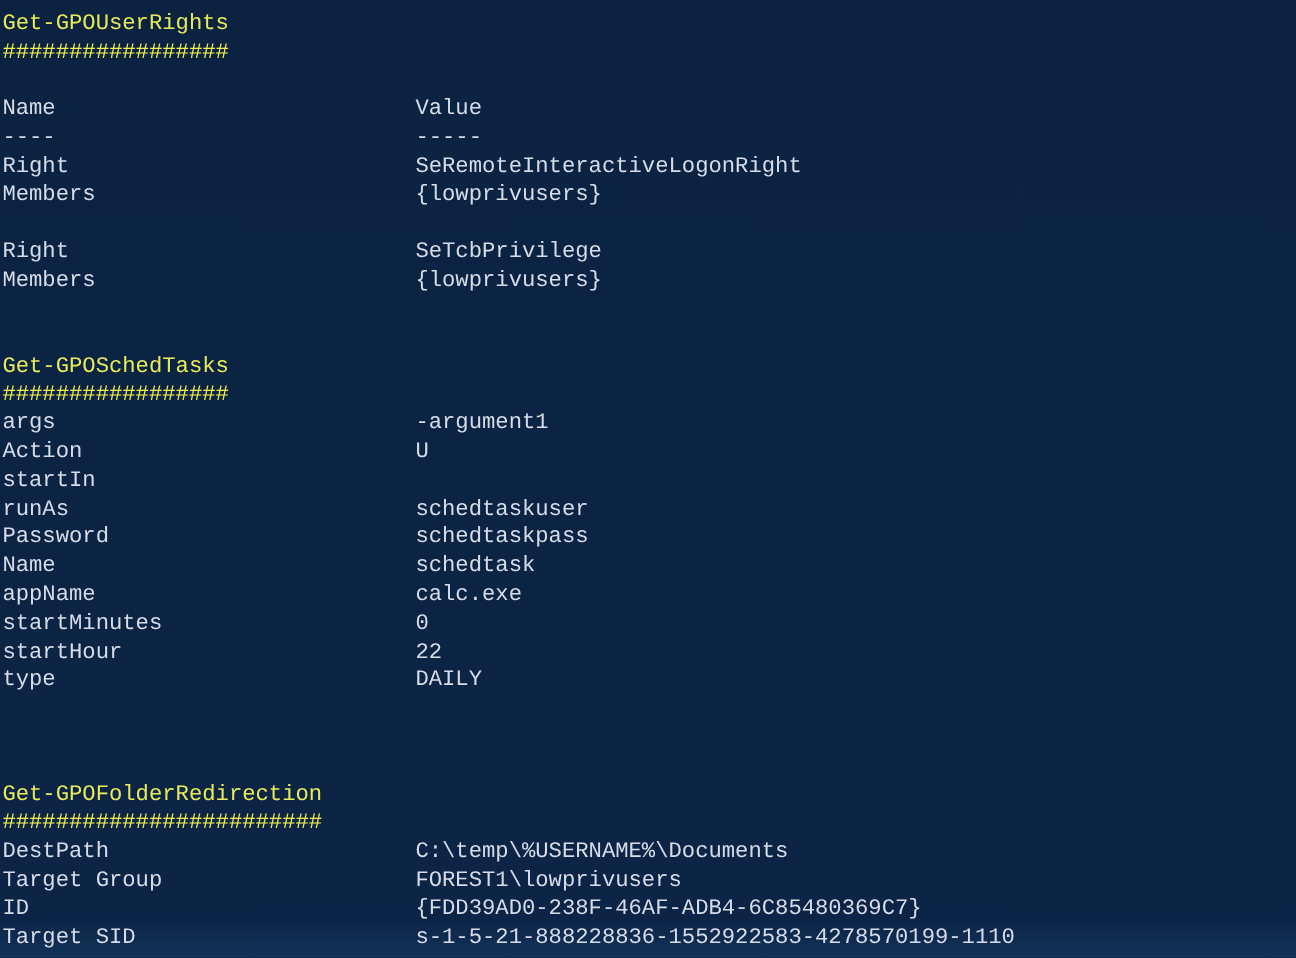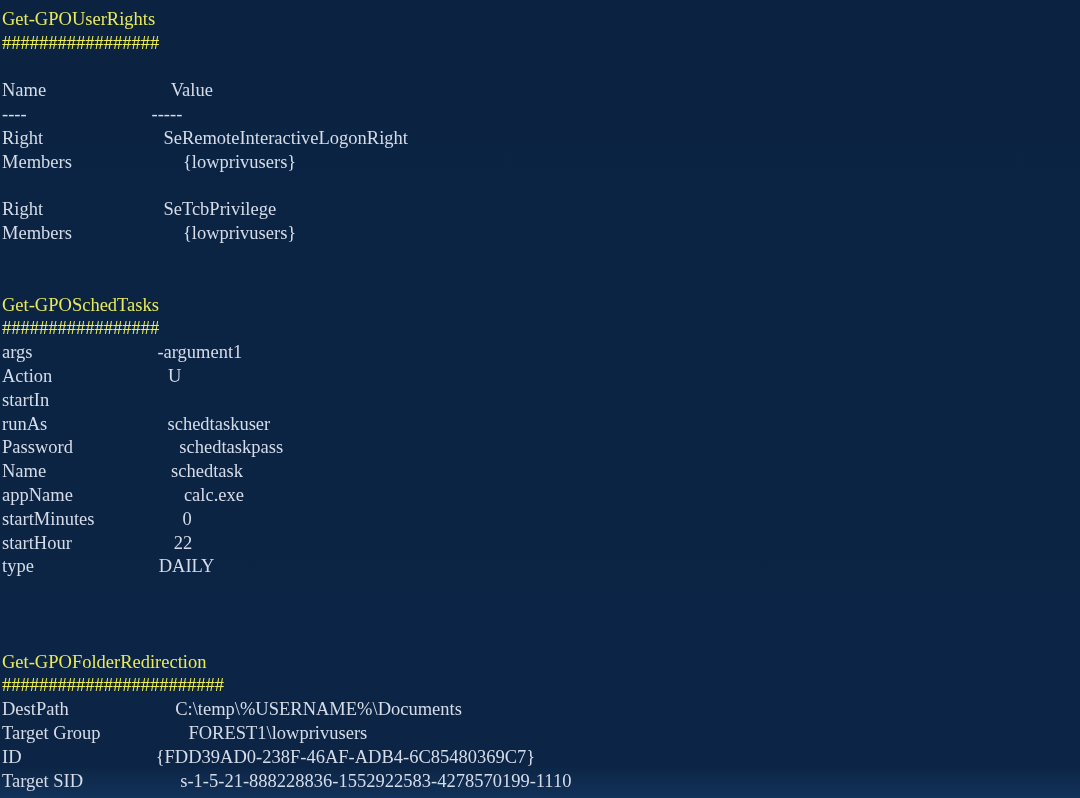--- a/index.html
+++ b/index.html
@@ -25,21 +25,21 @@
   }
   .console {
     position: absolute;
     left: 0;
     top: 8px;
     width: 1080px;
     font-size: 18.5px;
     line-height: 23.8px;
     letter-spacing: 0px;
     white-space: pre;
-    font-family: Liberation Serif, serif;
+    font-family: Liberation Mono, monospace;
   }
   .line {
     display: block;
     height: 23.8px;
     white-space: pre;
     padding-left: 2px;
   }
   .blank { color: transparent; }
   .c-header { color: #e8ea5a; }
   .c-hash   { color: #efef52; }

